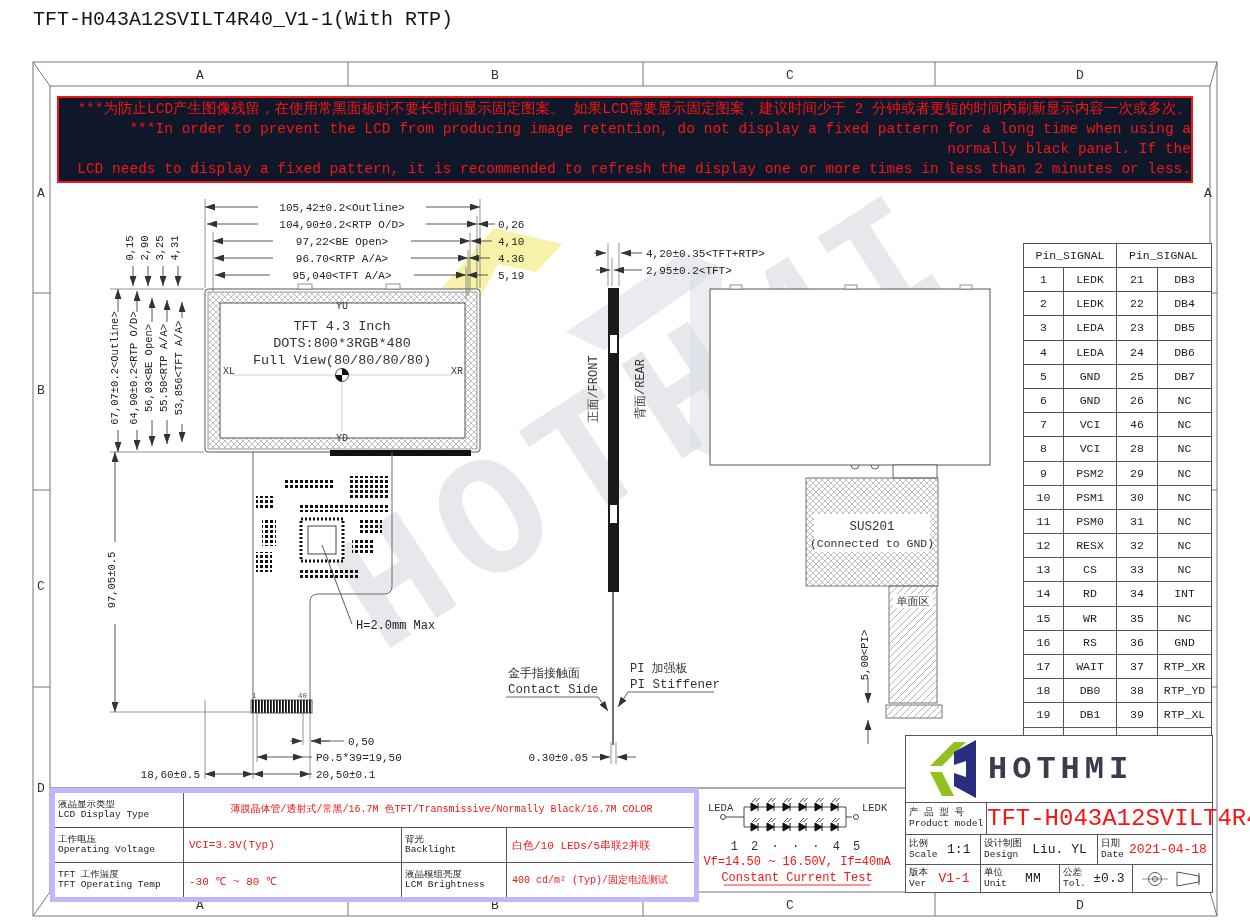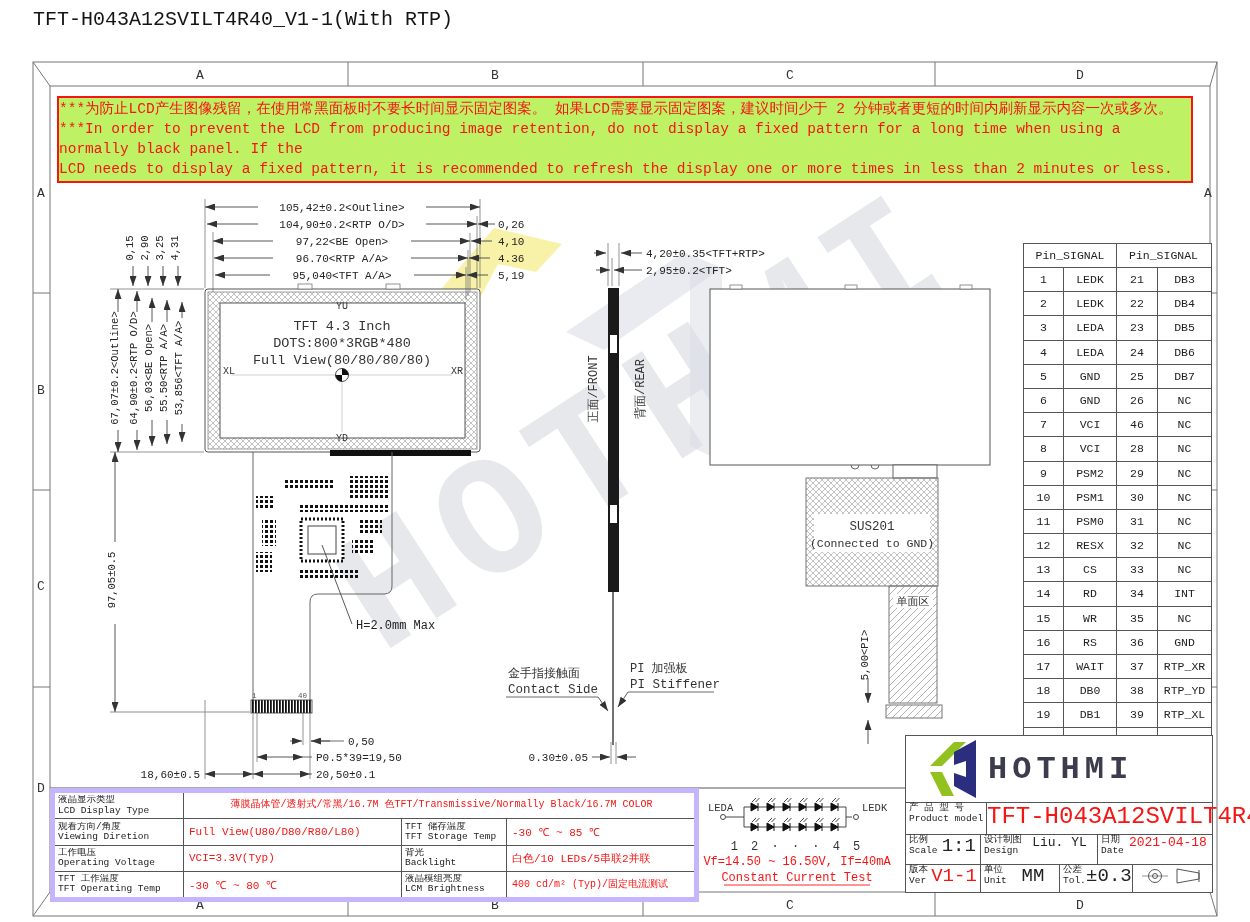--- a/index.html
+++ b/index.html
@@ -2,22 +2,22 @@
 <html><head>
 <meta charset="utf-8">
 <style>
   html,body{margin:0;padding:0}
   body{width:1250px;height:922px;position:relative;background:#fff;overflow:hidden;
        font-family:"Liberation Mono","DejaVu Sans Mono",monospace;color:#222}
   .abs{position:absolute}
   #dtitle{left:33px;top:8px;font-size:20px;color:#141414;z-index:4;white-space:nowrap}
   #svgmain{left:0;top:0;z-index:2}
   
-  #warn{left:57px;top:96px;width:1132px;height:82px;border:2px solid #f51515;background:#bef264;
-        z-index:3;text-align:left;color:#f51515;font-size:14.5px;line-height:20px;padding-top:1px}
+  #warn{left:57px;top:96px;width:1132px;height:82px;border:2px solid #f51515;background:#0f172a;
+        z-index:3;text-align:right;color:#f51515;font-size:14.5px;line-height:20px;padding-top:1px}
   
   #pins{left:1023px;top:243px;width:187px;border:1px solid #555;background:#fff;z-index:3;font-size:11.5px}
   .ph{display:flex;height:23px;border-bottom:1px solid #555}
   .ph div{width:93px;text-align:center;line-height:23px}
   .ph div:first-child{border-right:1px solid #555;width:92px}
   .pr{display:flex;height:23.2px;border-bottom:1px solid #555}
   .pr div{text-align:center;line-height:23.2px}
   .pr div:nth-child(1){width:39px;border-right:1px solid #555}
   .pr div:nth-child(2){width:52px;border-right:1px solid #555}
   .pr div:nth-child(3){width:40px;border-right:1px solid #555}
@@ -36,25 +36,25 @@
   .v2{flex:1;border-right:none}
   .val2l{flex-direction:row;align-items:center;justify-content:center}
   .val2l div{font-size:10px;line-height:10.5px}
   
   #tblock{left:905px;top:735px;width:306px;height:156px;border:1px solid #555;background:#fff;z-index:3;
           display:flex;flex-direction:column}
   .tb-logo{height:66px;border-bottom:1px solid #555;display:flex;align-items:center;padding-left:20px;gap:8px}
   .tb-logotext{font-size:32px;color:#3c3c4c;letter-spacing:5px;font-weight:bold}
   .tb-r{display:flex;border-bottom:1px solid #555}
   .tb-r:last-child{border-bottom:none}
-  .cell{display:flex;align-items:flex-start;border-right:1px solid #555;min-width:0}
+  .cell{display:flex;align-items:center;border-right:1px solid #555;min-width:0}
   .cell:last-child{border-right:none}
   .cl{display:flex;flex-direction:column;justify-content:center;padding-left:3px}
   .cl div{font-size:9.5px;line-height:10.5px;white-space:nowrap}
-  .cv{flex:1;text-align:center;font-size:19px;white-space:nowrap}
+  .cv{flex:1;text-align:center;font-size:13px;white-space:nowrap}
   .red{color:#f51515}
   #wmtext{left:300px;top:330px;z-index:1;font-size:170px;font-weight:bold;letter-spacing:14px;
           color:rgba(165,172,188,0.28);transform:rotate(-33deg);white-space:nowrap}
 </style>
 </head>
 <body>
 
 <div id="dtitle" class="abs">TFT-H043A12SVILT4R40_V1-1(With RTP)</div>
 
 <div id="wmtext" class="abs">HOTHMI</div>
@@ -515,32 +515,20 @@
         <div>液晶显示类型</div>
         <div>LCD Display Type</div>
       </div>
     <div class="val val2l" style="flex:1;border-right:none">
       <div>薄膜晶体管/透射式/常黑/16.7M 色</div>
         <div>TFT/Transmissive/Normally Black/16.7M COLOR</div>
     </div>
   </div>
   <div class="srow">
     <div class="lab">
-        <div>观看方向/角度</div>
-        <div>Viewing Diretion</div>
-      </div>
-    <div class="val v1">Full View(U80/D80/R80/L80)</div>
-    <div class="lab lab2">
-        <div>TFT 储存温度</div>
-        <div>TFT Storage Temp</div>
-      </div>
-    <div class="val v2">-30 ℃ ~ 85 ℃</div>
-  </div>
-  <div class="srow">
-    <div class="lab">
         <div>工作电压</div>
         <div>Operating Voltage</div>
       </div>
     <div class="val v1">VCI=3.3V(Typ)</div>
     <div class="lab lab2">
         <div>背光</div>
         <div>Backlight</div>
       </div>
     <div class="val v2">白色/10 LEDs/5串联2并联</div>
   </div>

